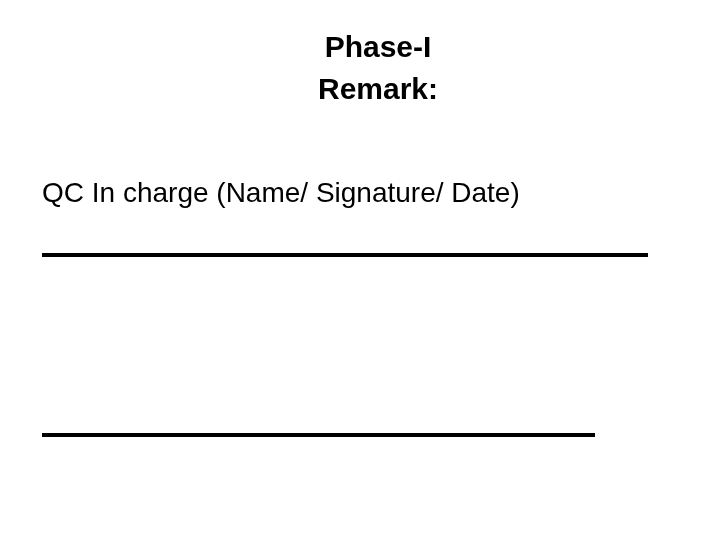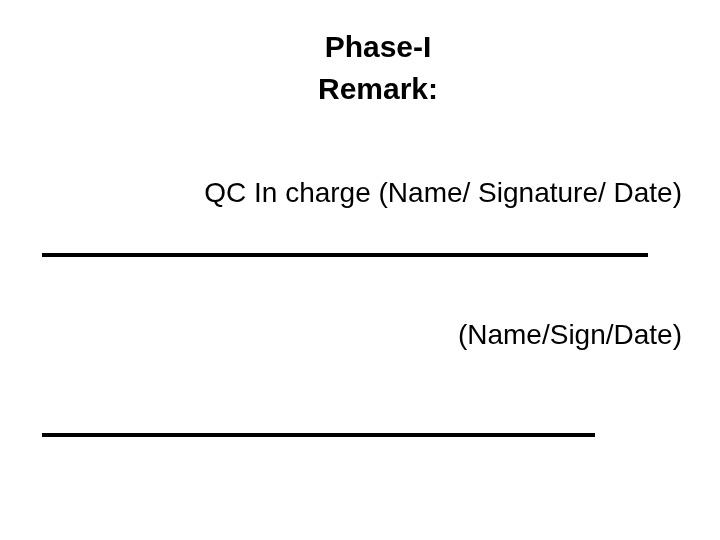--- a/index.html
+++ b/index.html
@@ -45,21 +45,20 @@
   
   .body-block {
     position: absolute;
     left: 42px;
     top: 176px;
     width: 640px;
     font-size: 28px;
     font-weight: normal;
     line-height: 34px;
     color: #000000;
-    text-align: right;
   }
 
   .para {
     margin: 0;
     white-space: nowrap;
   }
 
   .para-indent {
     margin: 0;
     padding-left: 23px;
@@ -98,21 +97,20 @@
     <span class="title-line">Remark:</span>
   </div>
 
   <div class="body-block">
 
     <p class="para">QC In charge (Name/ Signature/ Date)</p>
 
     <div class="row-gap-qc"></div>
 
 
-    <p class="para-indent">(Name/Sign/Date)</p>
 
   </div>
 
   <div class="rule rule-qc"></div>
 
   <div class="rule rule-qa"></div>
 
 </div>
 
 </body></html>

